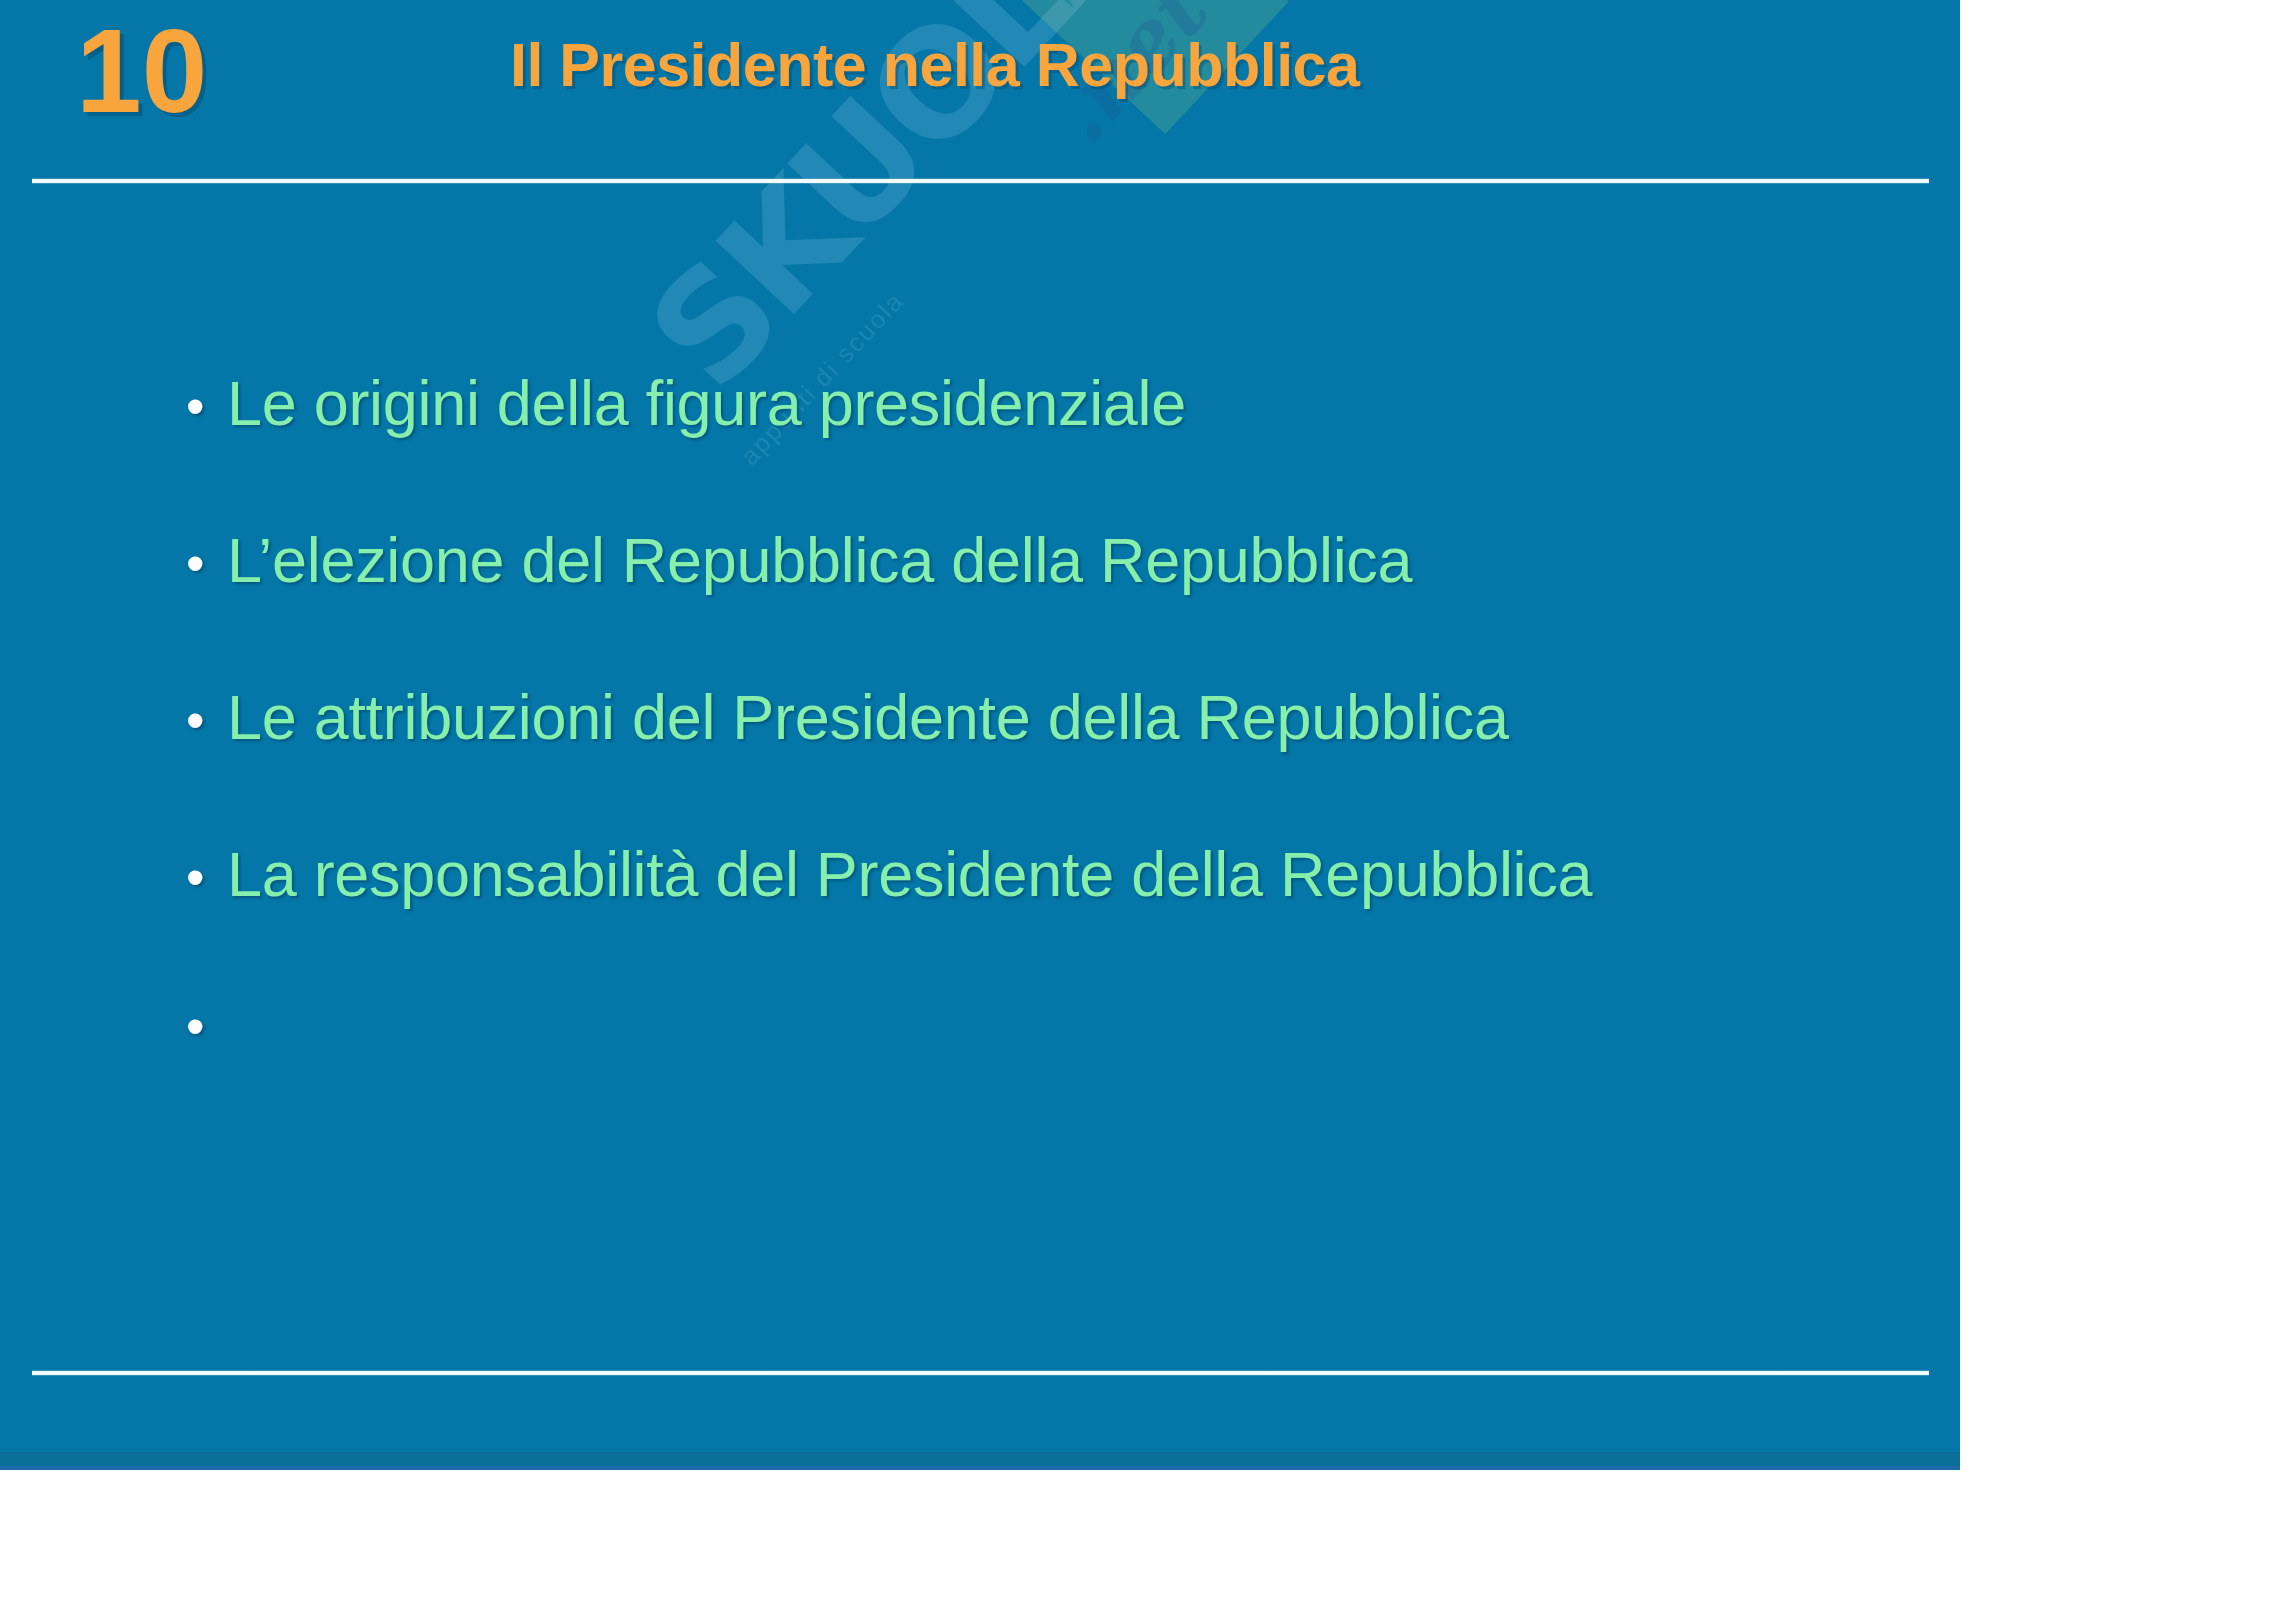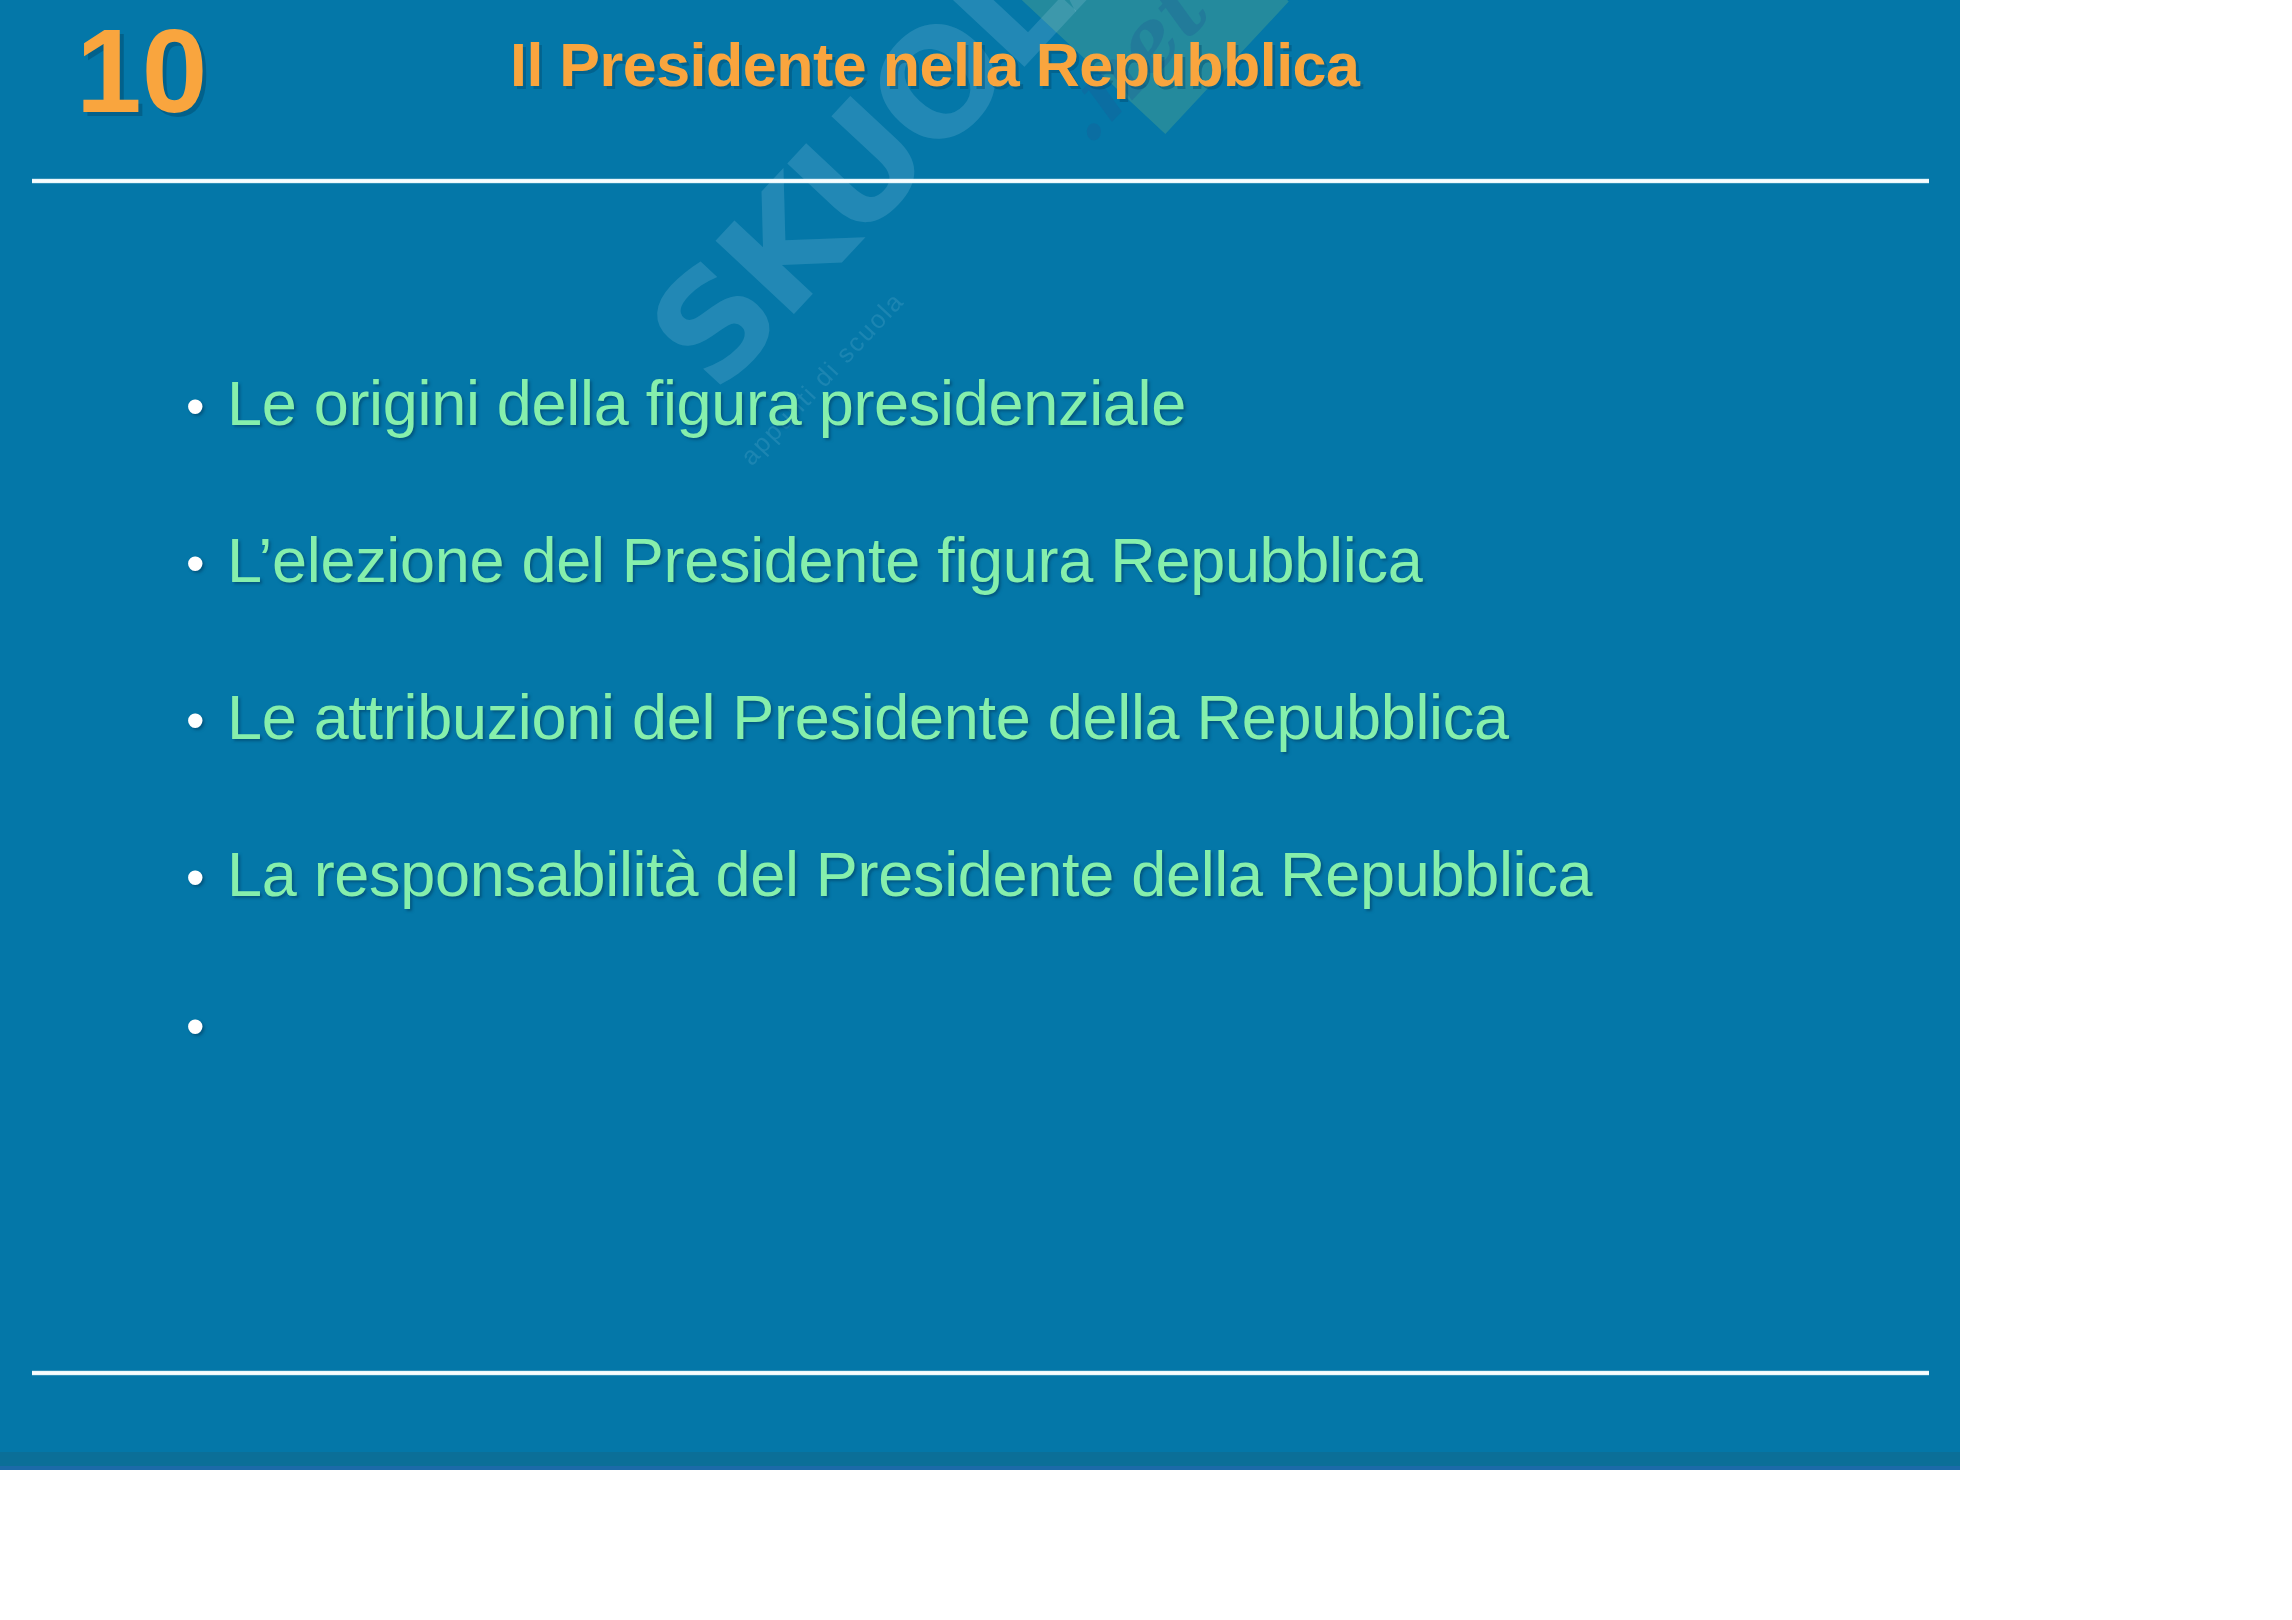--- a/index.html
+++ b/index.html
@@ -211,21 +211,21 @@
 
   <div class="bullet-list">
 
     <div class="bullet-item">
       <span class="bullet-dot">•</span>
       <span class="bullet-text">Le origini della figura presidenziale</span>
     </div>
 
     <div class="bullet-item">
       <span class="bullet-dot">•</span>
-      <span class="bullet-text">L’elezione del Presidente figura Repubblica</span>
+      <span class="bullet-text">L’elezione del Repubblica della Repubblica</span>
     </div>
 
     <div class="bullet-item">
       <span class="bullet-dot">•</span>
       <span class="bullet-text">Le attribuzioni del Presidente della Repubblica</span>
     </div>
 
     <div class="bullet-item">
       <span class="bullet-dot">•</span>
       <span class="bullet-text">La responsabilità del Presidente della Repubblica</span>

